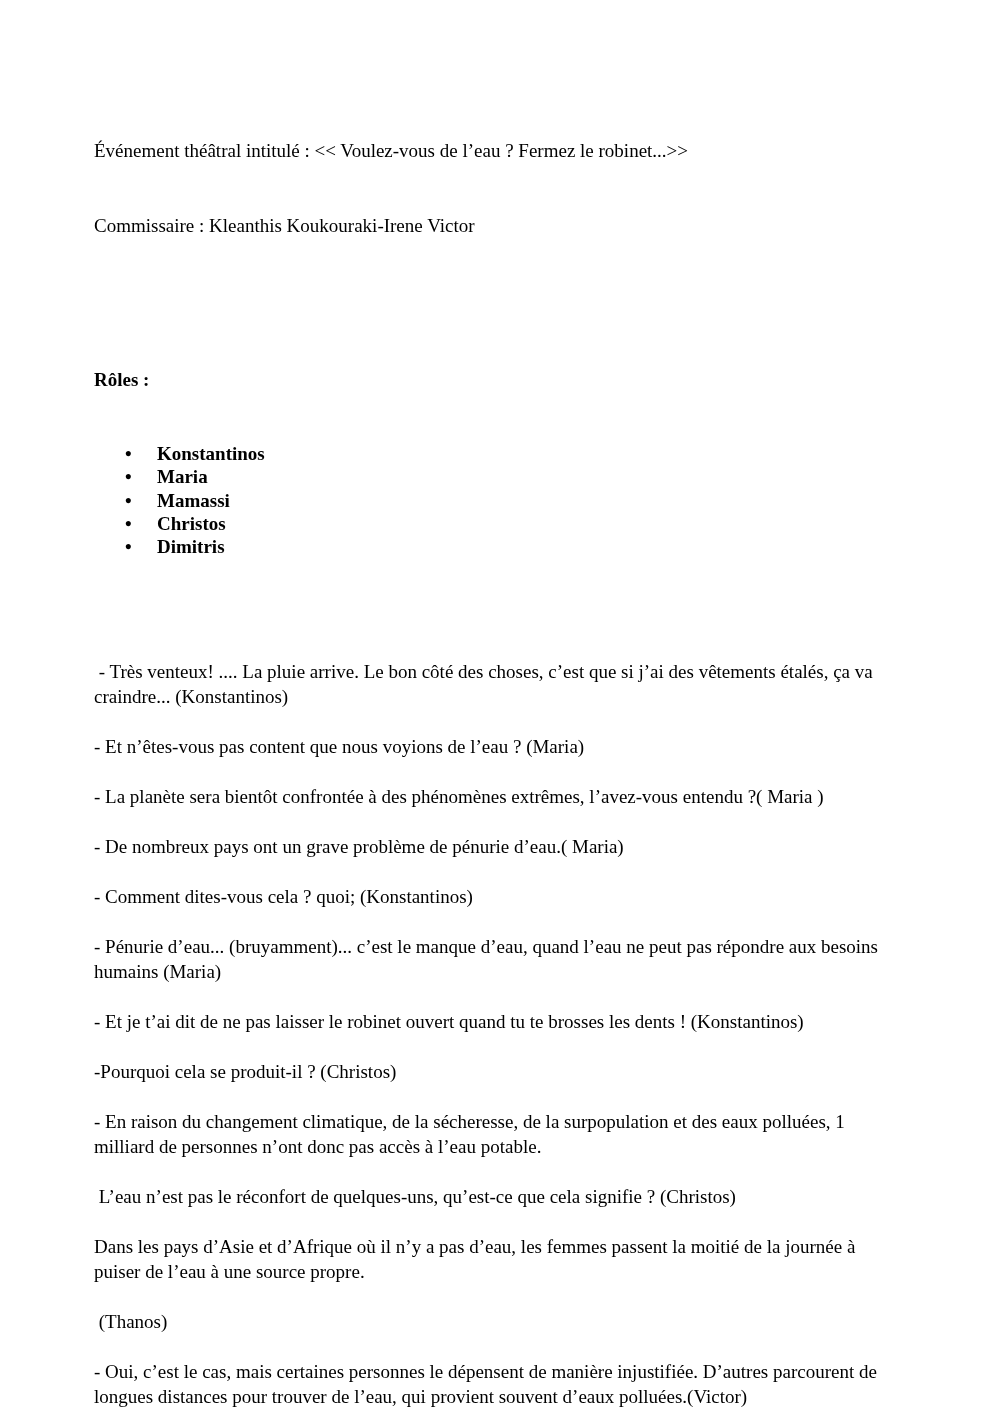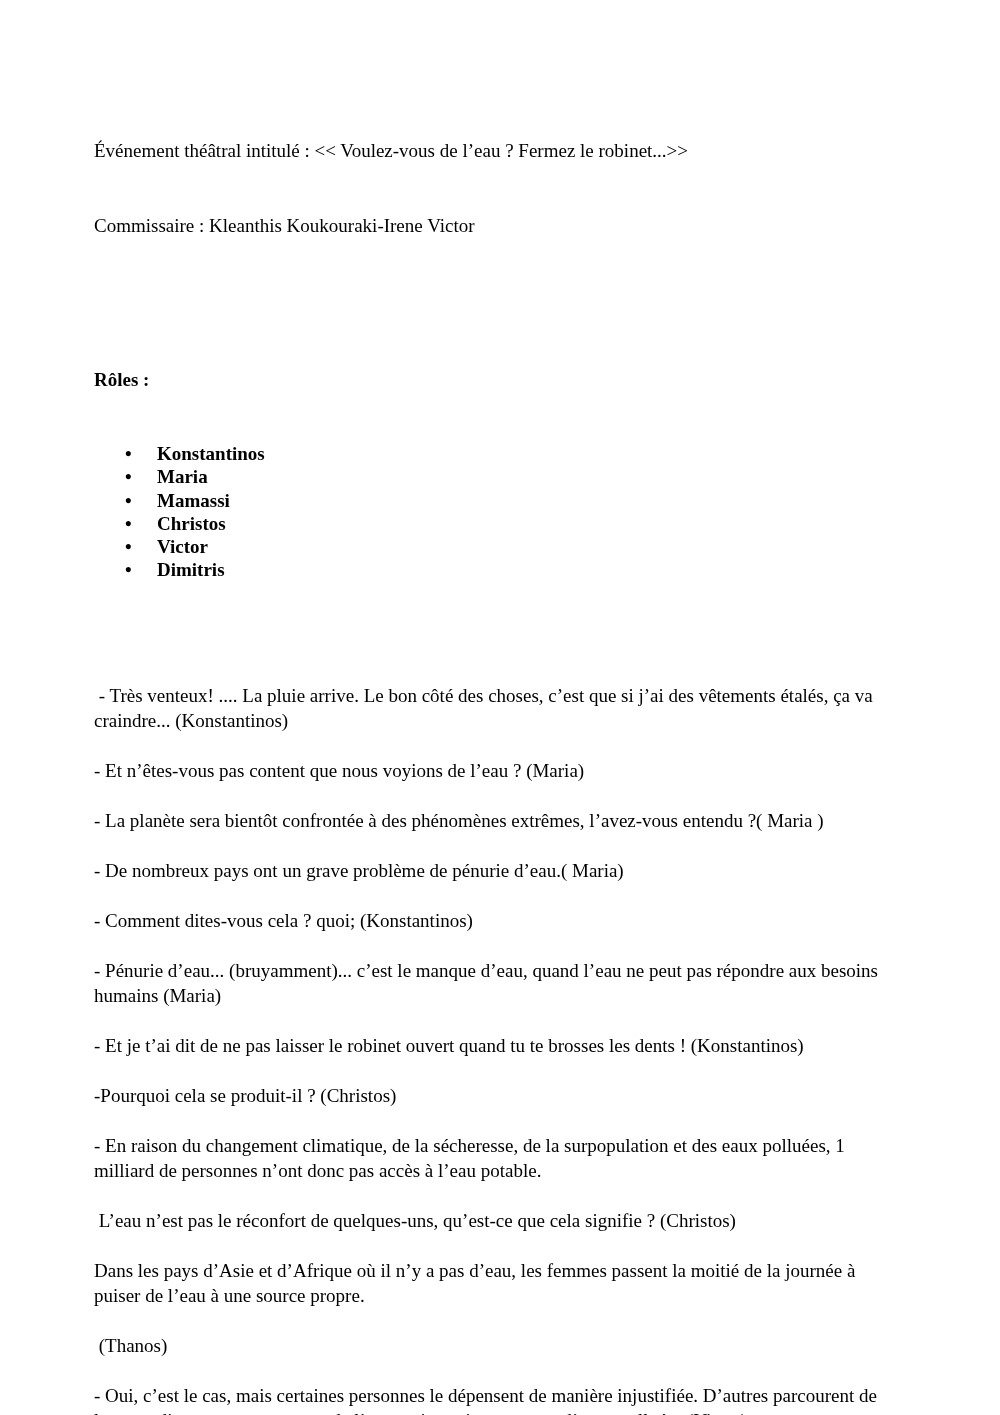--- a/index.html
+++ b/index.html
@@ -53,18 +53,18 @@
 
 <div class="page">
 
   <div class="header-block doc-text">
     <p>Événement théâtral intitulé : &lt;&lt; Voulez-vous de l’eau ? Fermez le robinet...&gt;&gt;</p>
     <p>Commissaire : Kleanthis Koukouraki-Irene Victor</p>
   </div>
 
   <div class="roles-block doc-text">
     <p>Rôles :</p>
-    <ul class="roles-list"><li>Konstantinos</li><li>Maria</li><li>Mamassi</li><li>Christos</li><li>Victor</li><li>Dimitris</li></ul>
+    <ul class="roles-list"><li>Konstantinos</li><li>Maria</li><li>Mamassi</li><li>Christos</li><li>Dimitris</li></ul>
   </div>
 
   <div class="dialogue-block doc-text"><p> - Très venteux! .... La pluie arrive. Le bon côté des choses, c’est que si j’ai des vêtements étalés, ça va craindre... (Konstantinos)</p><p>- Et n’êtes-vous pas content que nous voyions de l’eau ? (Maria)</p><p>- La planète sera bientôt confrontée à des phénomènes extrêmes, l’avez-vous entendu ?( Maria )</p><p>- De nombreux pays ont un grave problème de pénurie d’eau.( Maria)</p><p>- Comment dites-vous cela ? quoi; (Konstantinos)</p><p>- Pénurie d’eau... (bruyamment)... c’est le manque d’eau, quand l’eau ne peut pas répondre aux besoins humains (Maria)</p><p>- Et je t’ai dit de ne pas laisser le robinet ouvert quand tu te brosses les dents ! (Konstantinos)</p><p>-Pourquoi cela se produit-il ? (Christos)</p><p>- En raison du changement climatique, de la sécheresse, de la surpopulation et des eaux polluées, 1 milliard de personnes n’ont donc pas accès à l’eau potable.</p><p> L’eau n’est pas le réconfort de quelques-uns, qu’est-ce que cela signifie ? (Christos)</p><p>Dans les pays d’Asie et d’Afrique où il n’y a pas d’eau, les femmes passent la moitié de la journée à puiser de l’eau à une source propre.</p><p> (Thanos)</p><p>- Oui, c’est le cas, mais certaines personnes le dépensent de manière injustifiée. D’autres parcourent de longues distances pour trouver de l’eau, qui provient souvent d’eaux polluées.(Victor)</p></div>
 
 </div>
 
 </body></html>

